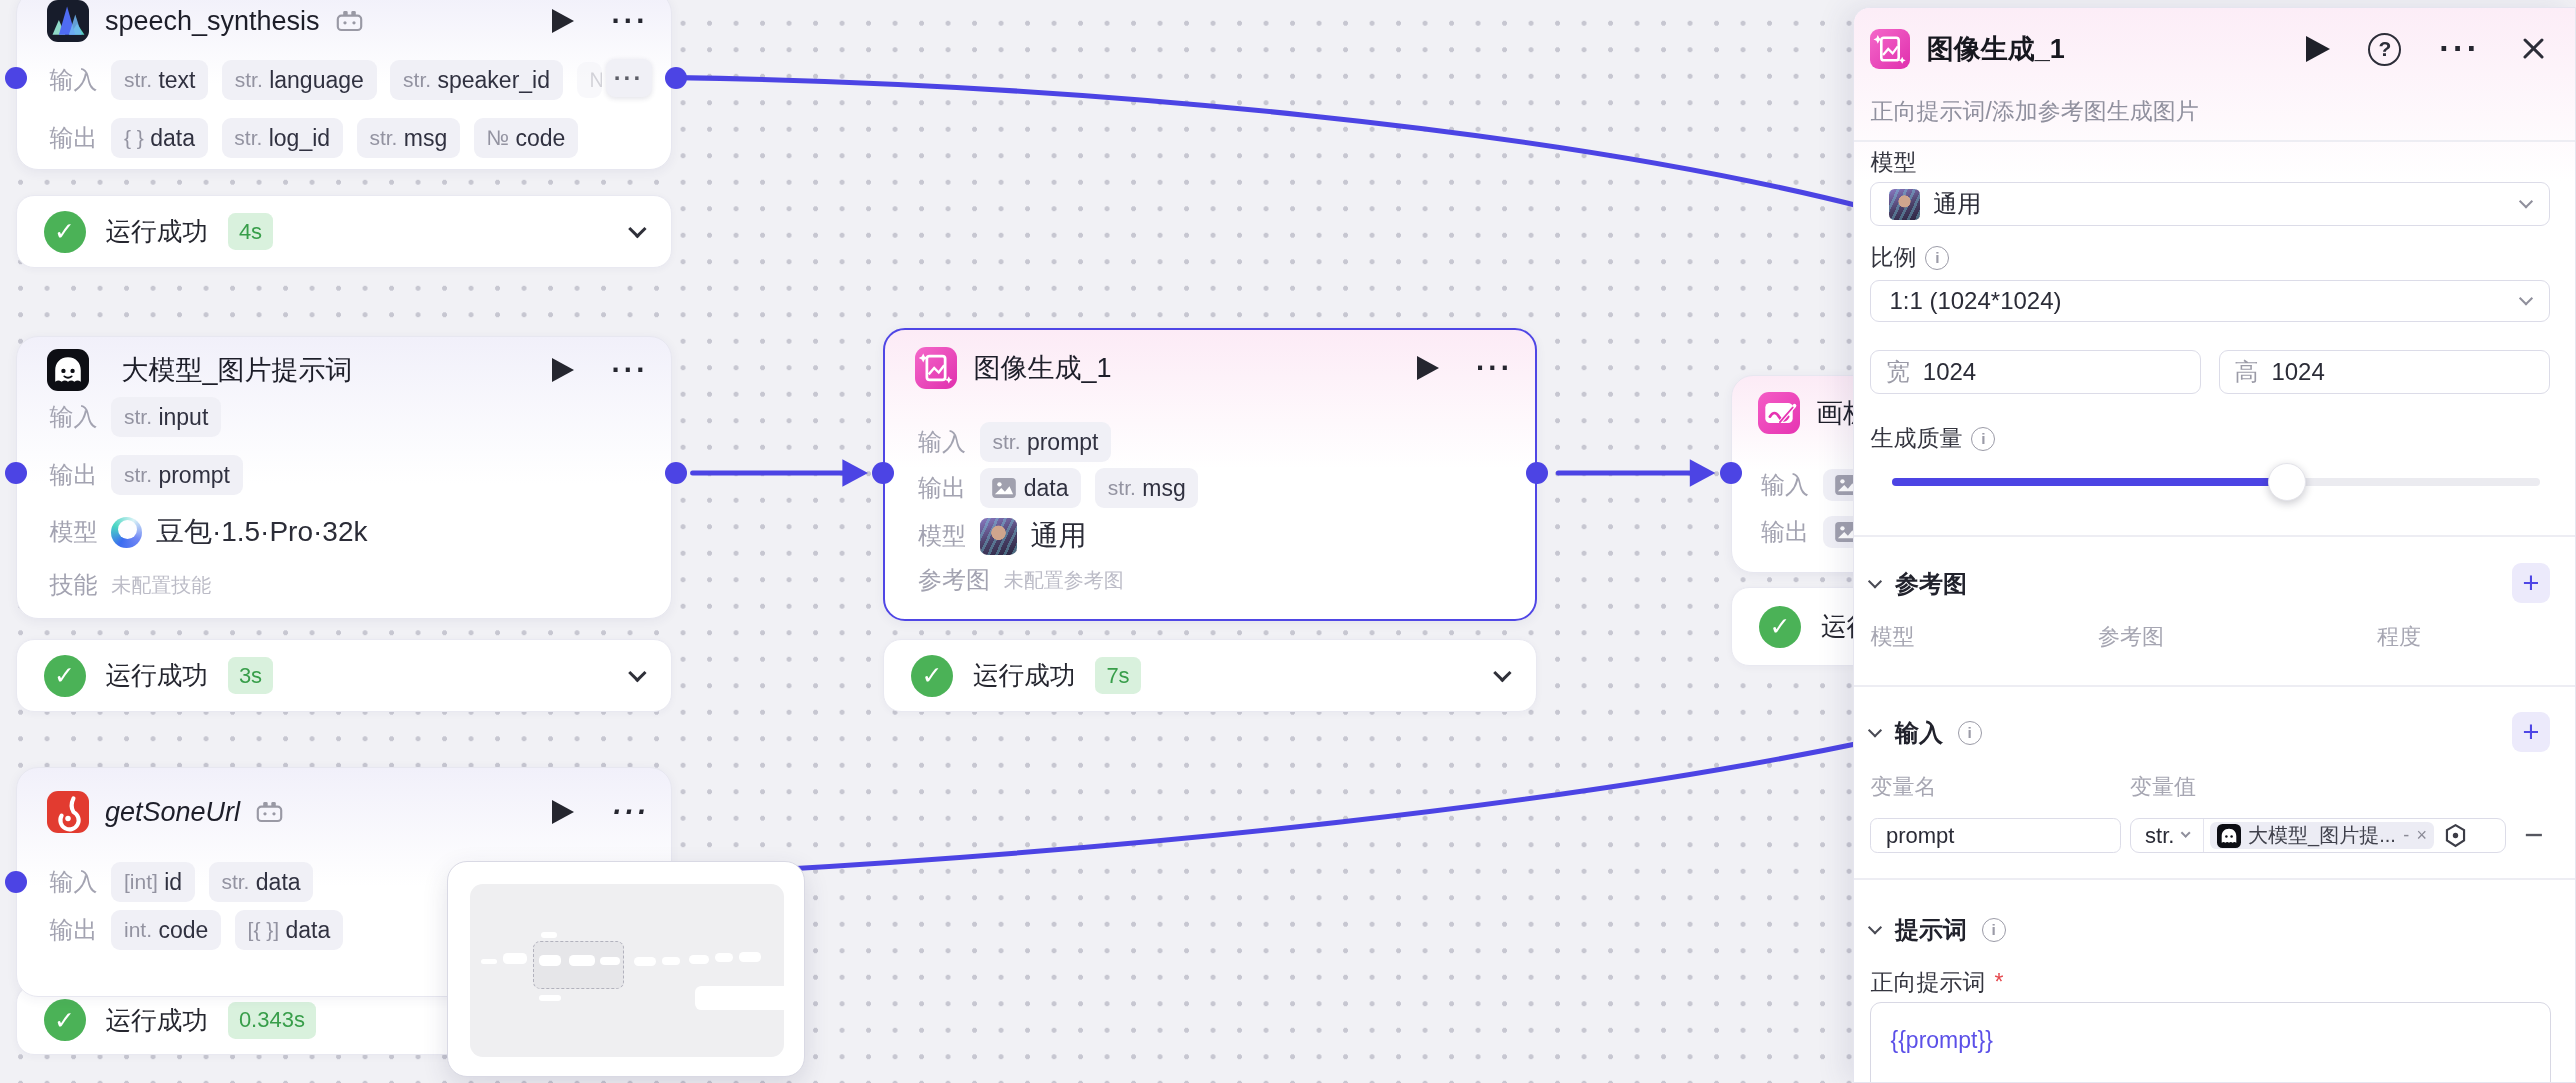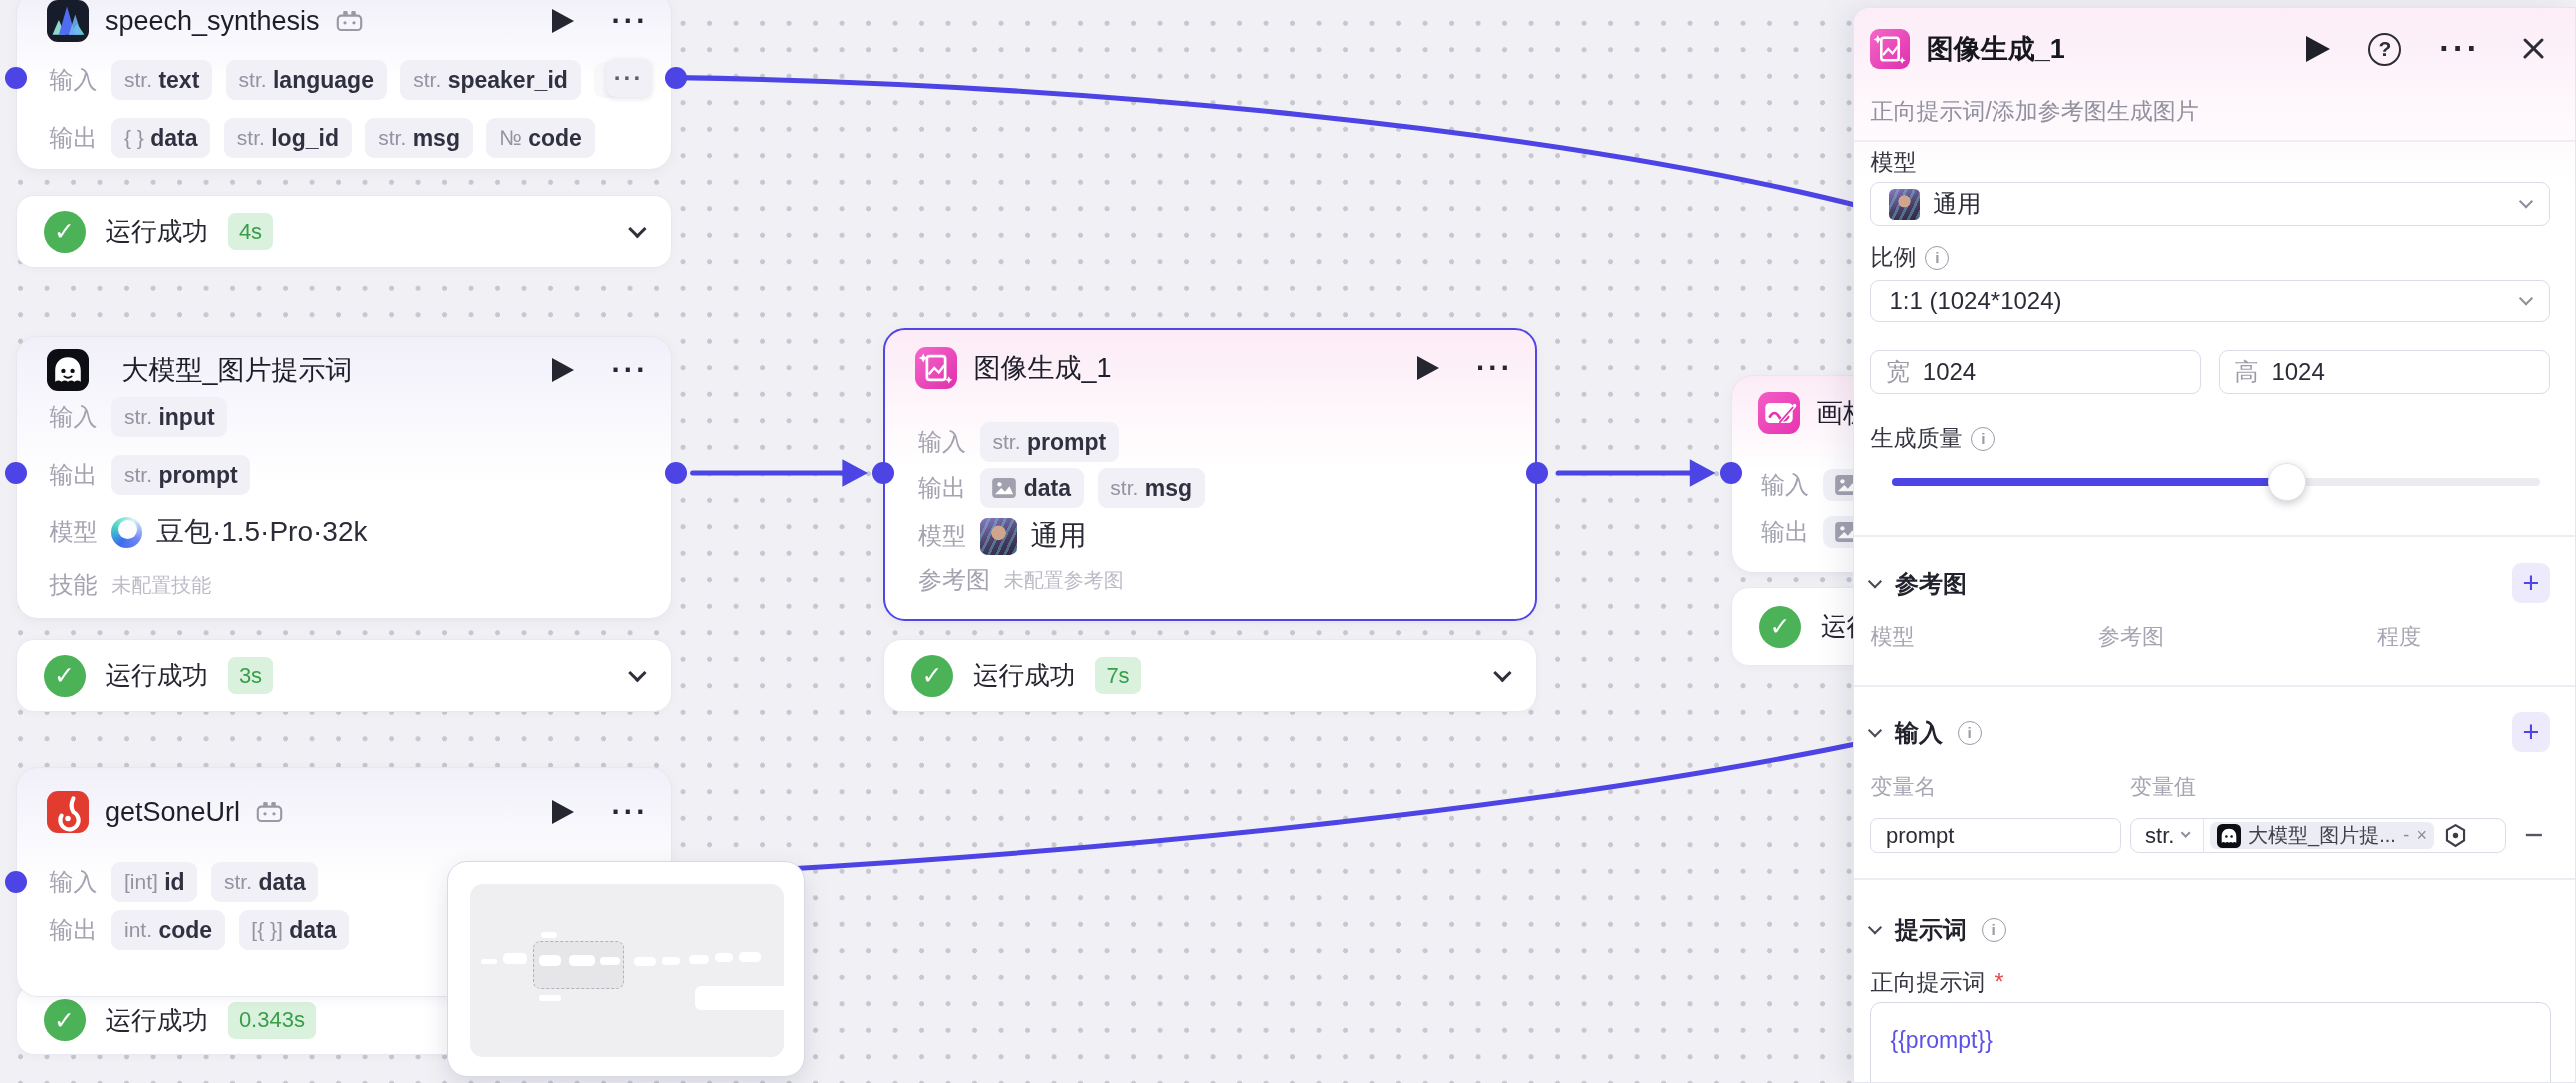--- a/index.html
+++ b/index.html
@@ -17,21 +17,21 @@
   .node.selected{border:2.7px solid #4f46e5;}
   .nicon{width:42px;height:42px;border-radius:11px;display:flex;align-items:center;justify-content:center;overflow:hidden;}
   .ntitle{font-size:27px;font-weight:500;color:#1d1e29;white-space:nowrap;}
   .nhead{display:flex;align-items:center;gap:16.4px;}
   .play{width:0;height:0;border-left:22px solid #25262f;border-top:12px solid transparent;border-bottom:12px solid transparent;}
   .moredots{font-size:29px;font-weight:700;color:#25262f;letter-spacing:2.7px;line-height:18px;}
   .nrow{display:flex;align-items:center;gap:13.7px;height:42px;}
   .nlabel{color:#a3a3b1;font-size:24px;white-space:nowrap;}
   .tag{display:inline-flex;align-items:center;background:#f0f0f6;border-radius:9px;padding:6.4px 12.8px;white-space:nowrap;}
   .tag .tt{font-size:21px;color:#9393a1;margin-right:6.4px;}
-  .tag .tn{font-size:23px;color:#303140;font-weight:700;}
+  .tag .tn{font-size:23px;color:#303140;font-weight:400;}
   .tag.faded{max-width:80px;overflow:hidden;opacity:.4;}
   .more-chip{width:46px;height:38px;background:#f0f0f6;border-radius:9px;display:flex;align-items:center;justify-content:center;color:#5c5d66;font-size:24px;font-weight:700;letter-spacing:1.8px;box-shadow:0 1.8px 5.5px rgba(40,40,80,.12);}
   .muted{color:#bcbcc7;font-size:20px;}
   .rowtext{font-size:28px;color:#2b2c37;}
   
   .bar{background:#fff;border:1.8px solid #e9e9f1;border-radius:18px;display:flex;align-items:center;padding:0 27px;gap:20px;z-index:18;box-shadow:0 1.8px 7.3px rgba(55,55,110,.04);}
   .okc{width:42px;height:42px;border-radius:50%;background:#4bb257;color:#fff;font-size:25px;font-weight:700;display:flex;align-items:center;justify-content:center;flex:0 0 auto;}
   .bartext{font-size:25.6px;color:#25262f;font-weight:500;white-space:nowrap;}
   .badge{background:#d9f1dd;color:#389e4a;font-size:22px;font-weight:500;border-radius:7.3px;padding:5.5px 11px;}
   .chev{width:12.8px;height:12.8px;border-right:3.1px solid #2f3039;border-bottom:3.1px solid #2f3039;transform:rotate(45deg) translate(-1.8px,-1.8px);}
@@ -216,21 +216,21 @@
 </div>
 
 <div class="abs bar" style="left:15.5px;top:639px;width:656px;height:73px;">
   <span class="okc">✓</span>
   <span class="bartext">运行成功</span>
   <span class="badge">3s</span>
   <span class="chev"></span>
 </div>
 
 <div class="abs node" style="left:15.5px;top:767px;width:656px;height:230px;">
-  <div class="abs nhead" style="left:30px;top:22px;right:22px;height:44px;">
+  <div class="abs nhead" style="left:30px;top:22px;right:22px;height:44px;font-style:italic;">
     <div class="nicon" style="background:#e23b30;">
       <svg width="42" height="42" viewBox="0 0 46 46">
         <path d="M29 8c-3 6-3 10 0 15a10 10 0 1 1-13 4" stroke="#fff" stroke-width="4.5" fill="none" stroke-linecap="round"></path>
         <circle cx="23" cy="30" r="3" fill="#fff"></circle>
       </svg>
     </div>
     <span class="ntitle">getSoneUrl</span>
     <svg width="27" height="24" viewBox="0 0 30 26" style="opacity:.75;">
       <rect x="2" y="7" width="26" height="16" rx="4" fill="none" stroke="#7b7b88" stroke-width="2.4"></rect>
       <rect x="8" y="2" width="5" height="5" rx="1.5" fill="#7b7b88"></rect>

